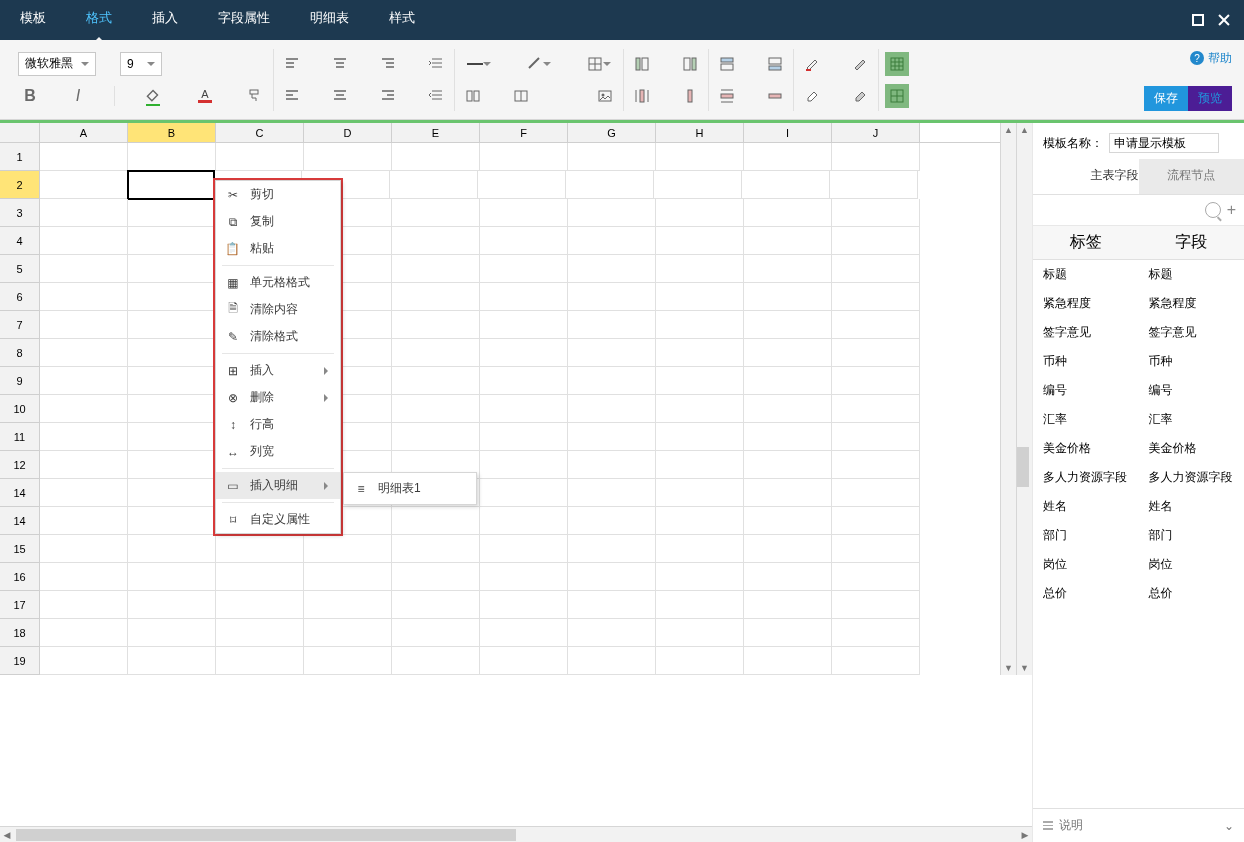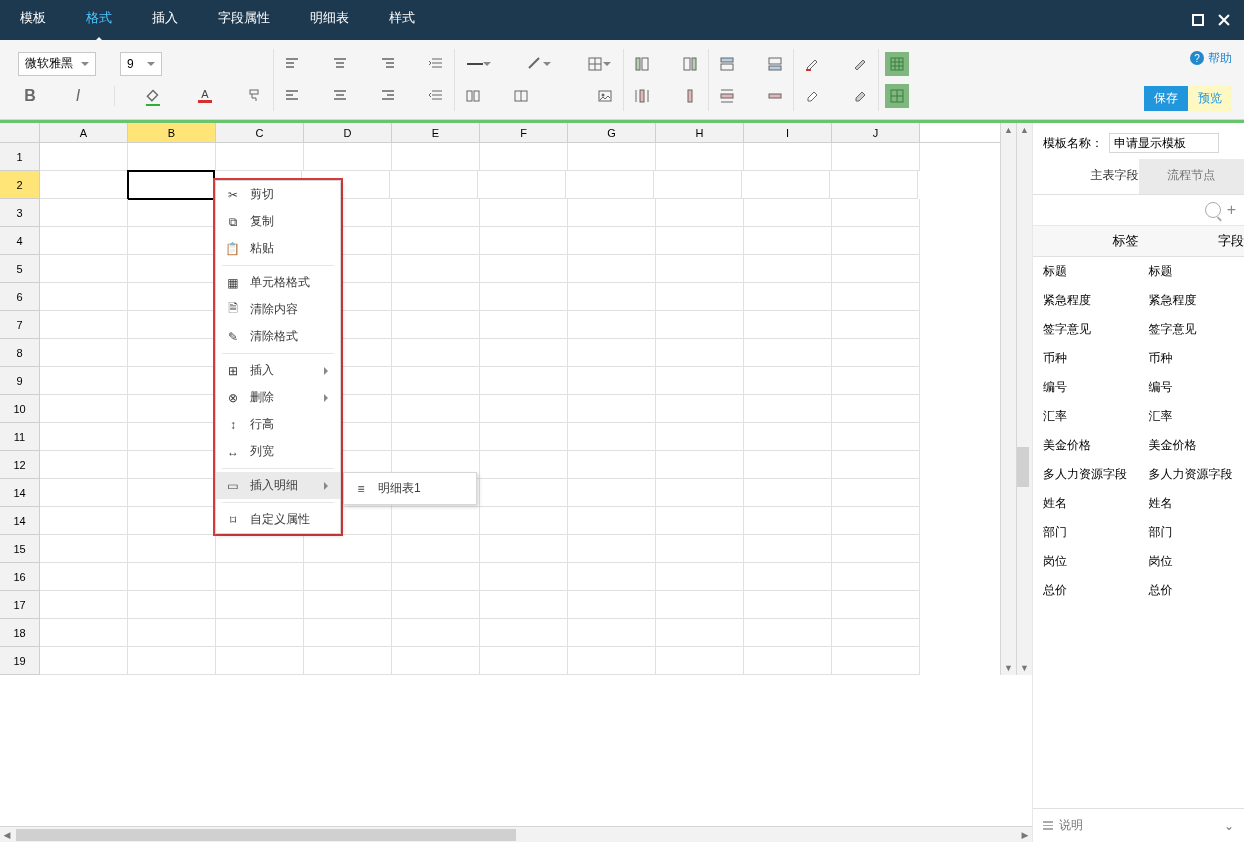--- a/index.html
+++ b/index.html
@@ -32,21 +32,21 @@
 .fontsize { width: 42px; height: 24px; border: 1px solid #c8c8c8; background: #fff; font-size: 12px; padding: 0 6px; display: flex; align-items: center; justify-content: space-between; }
 .caret-down { border: 4px solid transparent; border-top-color: #888; margin-top: 4px; }
 .color-btn { width: 28px; height: 20px; display: flex; flex-direction: column; align-items: center; justify-content: center; cursor: pointer; }
 .color-btn .bar { width: 14px; height: 3px; }
 
 .ribbon-right { position: absolute; right: 12px; top: 0; height: 80px; display: flex; flex-direction: column; align-items: flex-end; justify-content: space-around; }
 .help-link { color: #2288cc; font-size: 12px; display: flex; align-items: center; gap: 4px; cursor: pointer; }
 .help-q { width: 14px; height: 14px; border-radius: 50%; background: #2288cc; color: #fff; font-size: 10px; display: flex; align-items: center; justify-content: center; }
 .btnrow { display: flex; gap: 0; }
 .btn-save { background: #2196dd; color: #fff; font-size: 12px; padding: 4px 10px; cursor: pointer; }
-.btn-preview { background: #fef9c3; color: #2196dd; font-size: 12px; padding: 4px 10px; cursor: pointer; }
+.btn-preview { background: #4c1d95; color: #2196dd; font-size: 12px; padding: 4px 10px; cursor: pointer; }
 
 .greenstrip { height: 3px; background: #6ac46e; }
 
 
 .main { position: absolute; top: 123px; left: 0; right: 0; bottom: 0; display: flex; }
 .spreadsheet-wrap { flex: 1; display: flex; flex-direction: column; position: relative; }
 .grid-area { flex: 1; position: relative; overflow: hidden; }
 
 
 .colhdrs { display: flex; height: 20px; border-bottom: 1px solid #cfcfcf; }
@@ -76,21 +76,21 @@
 .tpl-name-row input { border: 1px solid #d6d6d6; padding: 2px 4px; font-size: 12px; width: 110px; }
 .panel-tabs { display: flex; border-bottom: 1px solid #e0e0e0; }
 .panel-tab { flex: 1; text-align: center; font-size: 12px; padding: 8px 0; cursor: pointer; background: #eaeaea; color: #777; }
 .panel-tab.active { background: #fff; color: #333; border-bottom: 2px solid #fff; text-align: right; }
 .search-row { display: flex; align-items: center; padding: 6px 8px; border-bottom: 1px solid #e8e8e8; gap: 6px; }
 .search-row input { flex: 1; border: none; outline: none; font-size: 12px; }
 .sicon { width: 16px; height: 16px; border-radius: 50%; border: 1.5px solid #aaa; position: relative; cursor: pointer; }
 .sicon::after { content: ""; position: absolute; right: -2px; bottom: -2px; width: 5px; height: 1.5px; background: #aaa; transform: rotate(45deg); }
 .plus-icon { font-size: 16px; color: #888; cursor: pointer; }
 .field-hdr { display: flex; border-bottom: 1px solid #e0e0e0; background: #f7f7f7; }
-.field-hdr > div { flex: 1; text-align: right; font-size: 13px; padding: 6px 0; font-family: Liberation Mono, monospace; }
+.field-hdr > div { flex: 1; text-align: center; font-size: 16px; padding: 6px 0; font-family: Liberation Mono, monospace; }
 .field-list { flex: 1; overflow: auto; }
 .field-row { display: flex; padding: 6px 0; font-size: 12px; }
 .field-row > div { flex: 1; padding-left: 10px; }
 .desc-bar { border-top: 1px solid #e0e0e0; padding: 8px 10px; font-size: 12px; color: #777; display: flex; align-items: center; justify-content: space-between; margin-top: 48px; }
 .burger { display: inline-flex; flex-direction: column; gap: 2px; margin-right: 6px; }
 .burger span { width: 10px; height: 1.5px; background: #aaa; }
 
 
 .ctx-wrap { position: absolute; left: 213px; top: 55px; border: 2px solid #d93b3b; background: #fff; z-index: 10; }
 .ctx { width: 126px; background: #fff; border: 1px solid #d6d6d6; box-shadow: 2px 2px 4px rgba(0,0,0,.15); }

